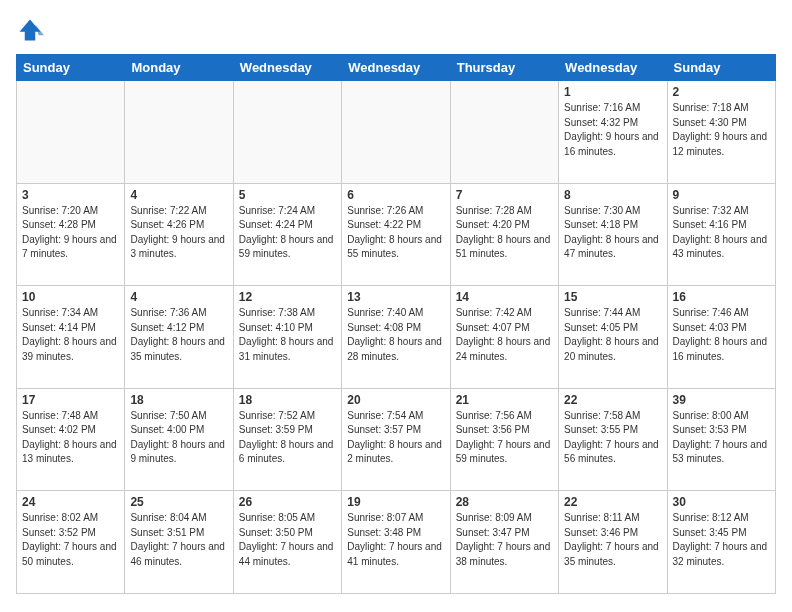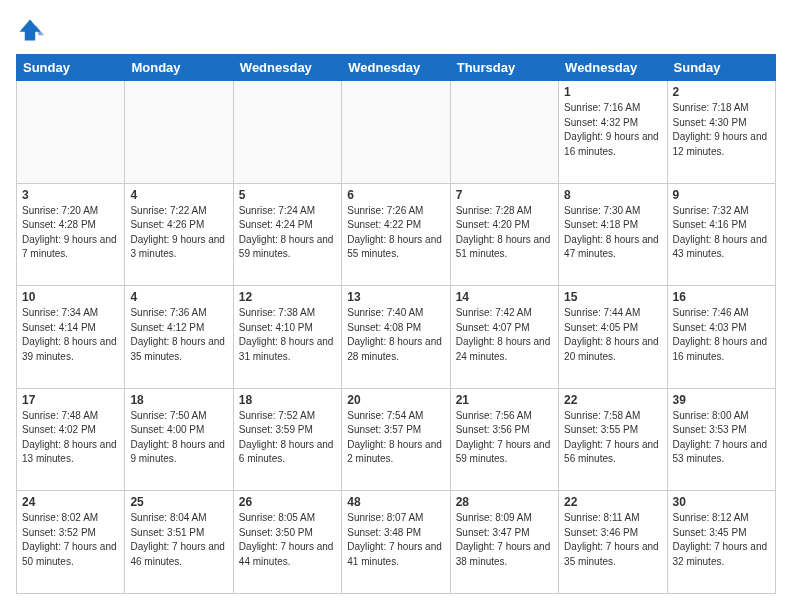--- a/index.html
+++ b/index.html
@@ -239,21 +239,21 @@
           </td>
           <td>
             <span class="day-num">25</span>
             <div class="day-info">Sunrise: 8:04 AM<br>Sunset: 3:51 PM<br>Daylight: 7 hours and 46 minutes.</div>
           </td>
           <td>
             <span class="day-num">26</span>
             <div class="day-info">Sunrise: 8:05 AM<br>Sunset: 3:50 PM<br>Daylight: 7 hours and 44 minutes.</div>
           </td>
           <td>
-            <span class="day-num">48</span>
+            <span class="day-num">19</span>
             <div class="day-info">Sunrise: 8:07 AM<br>Sunset: 3:48 PM<br>Daylight: 7 hours and 41 minutes.</div>
           </td>
           <td>
             <span class="day-num">28</span>
             <div class="day-info">Sunrise: 8:09 AM<br>Sunset: 3:47 PM<br>Daylight: 7 hours and 38 minutes.</div>
           </td>
           <td>
             <span class="day-num">22</span>
             <div class="day-info">Sunrise: 8:11 AM<br>Sunset: 3:46 PM<br>Daylight: 7 hours and 35 minutes.</div>
           </td>

